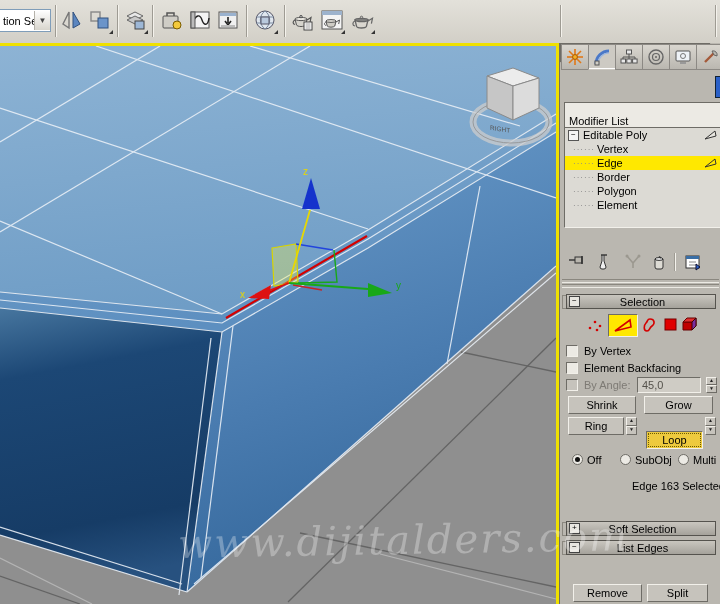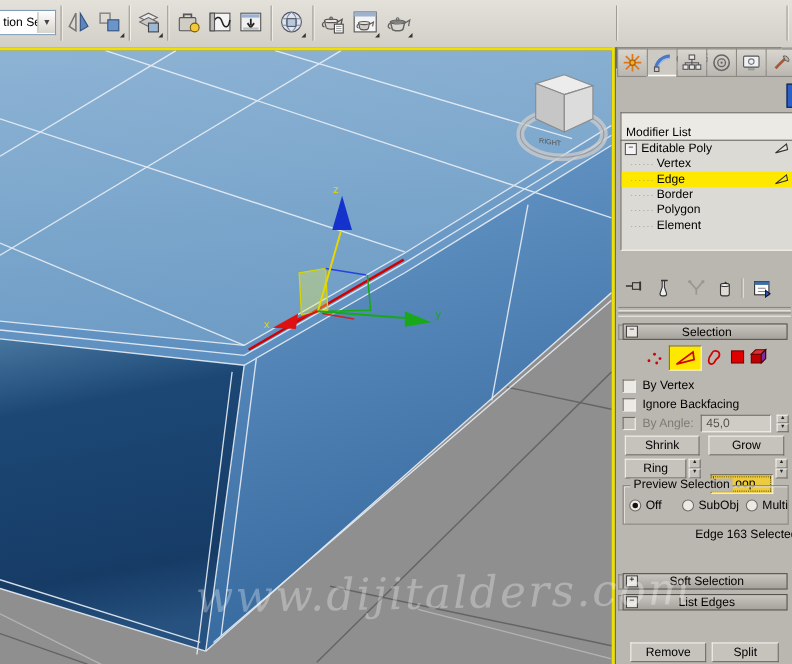--- a/index.html
+++ b/index.html
@@ -472,21 +472,21 @@
       </svg>
     </div>
 
     
     <div class="cbrow" style="top:301px">
       <span class="cb"></span>
       <span>By Vertex</span>
     </div>
     <div class="cbrow" style="top:318px">
       <span class="cb"></span>
-      <span>Ignore Backfacing</span>
+      <span>Element Backfacing</span>
     </div>
     <div class="cbrow" style="top:335px">
       <span class="cb dis"></span>
       <span class="dislab">By Angle:</span>
     </div>
     <div class="field" style="left:77px;top:334px;width:64px;height:16px;background:#cfccc5;color:#55524c">
       <span>45,0</span>
     </div>
     <div class="spinner" style="left:146px;top:334px;height:16px">
       <span class="sp">▲</span>
@@ -511,23 +511,20 @@
     </div>
     <div class="btn3d activeyellow" style="left:86px;top:388px;width:57px;height:18px">
       <span>Loop</span>
     </div>
     <div class="spinner" style="left:145px;top:374px;height:18px">
       <span class="sp">▲</span>
       <span class="sp">▼</span>
     </div>
 
     
-    <div class="groupbox" style="top:398px;height:36px">
-      <span class="grouplegend">Preview Selection</span>
-    </div>
     <div class="radrow" style="left:12px;top:410px">
       <span class="radio on"></span>
       <span>Off</span>
     </div>
     <div class="radrow" style="left:60px;top:410px">
       <span class="radio"></span>
       <span>SubObj</span>
     </div>
     <div class="radrow" style="left:118px;top:410px">
       <span class="radio"></span>

